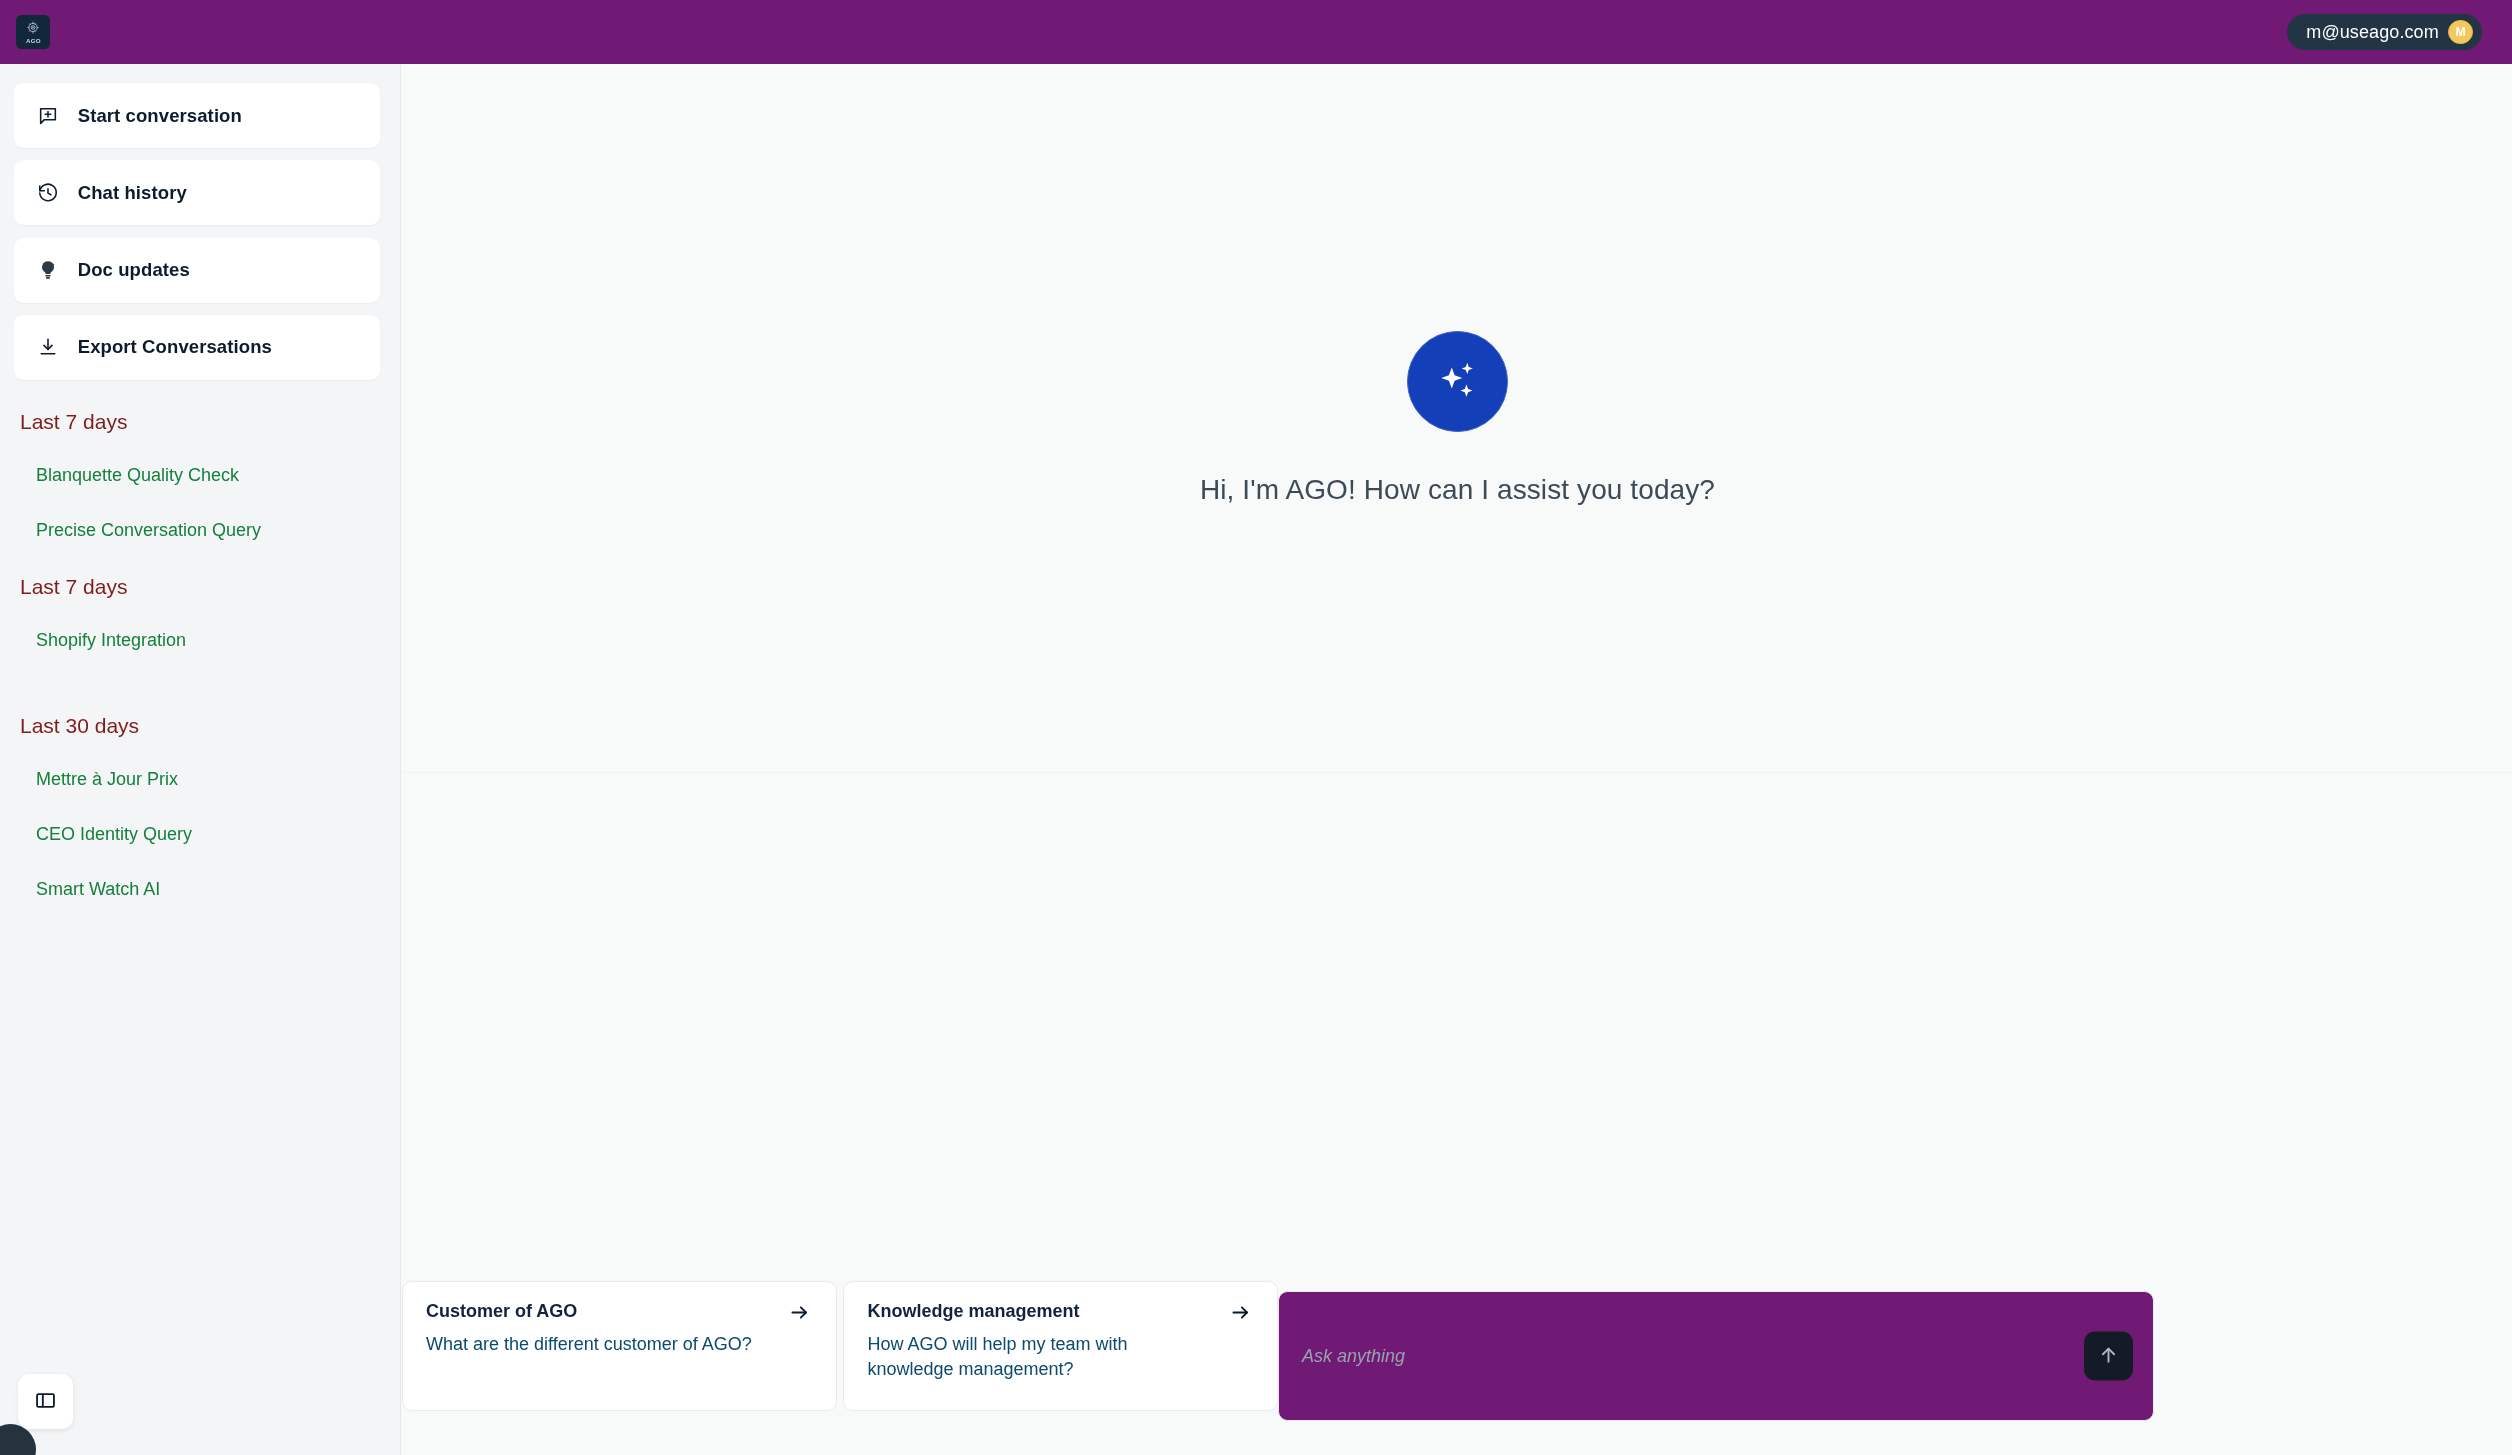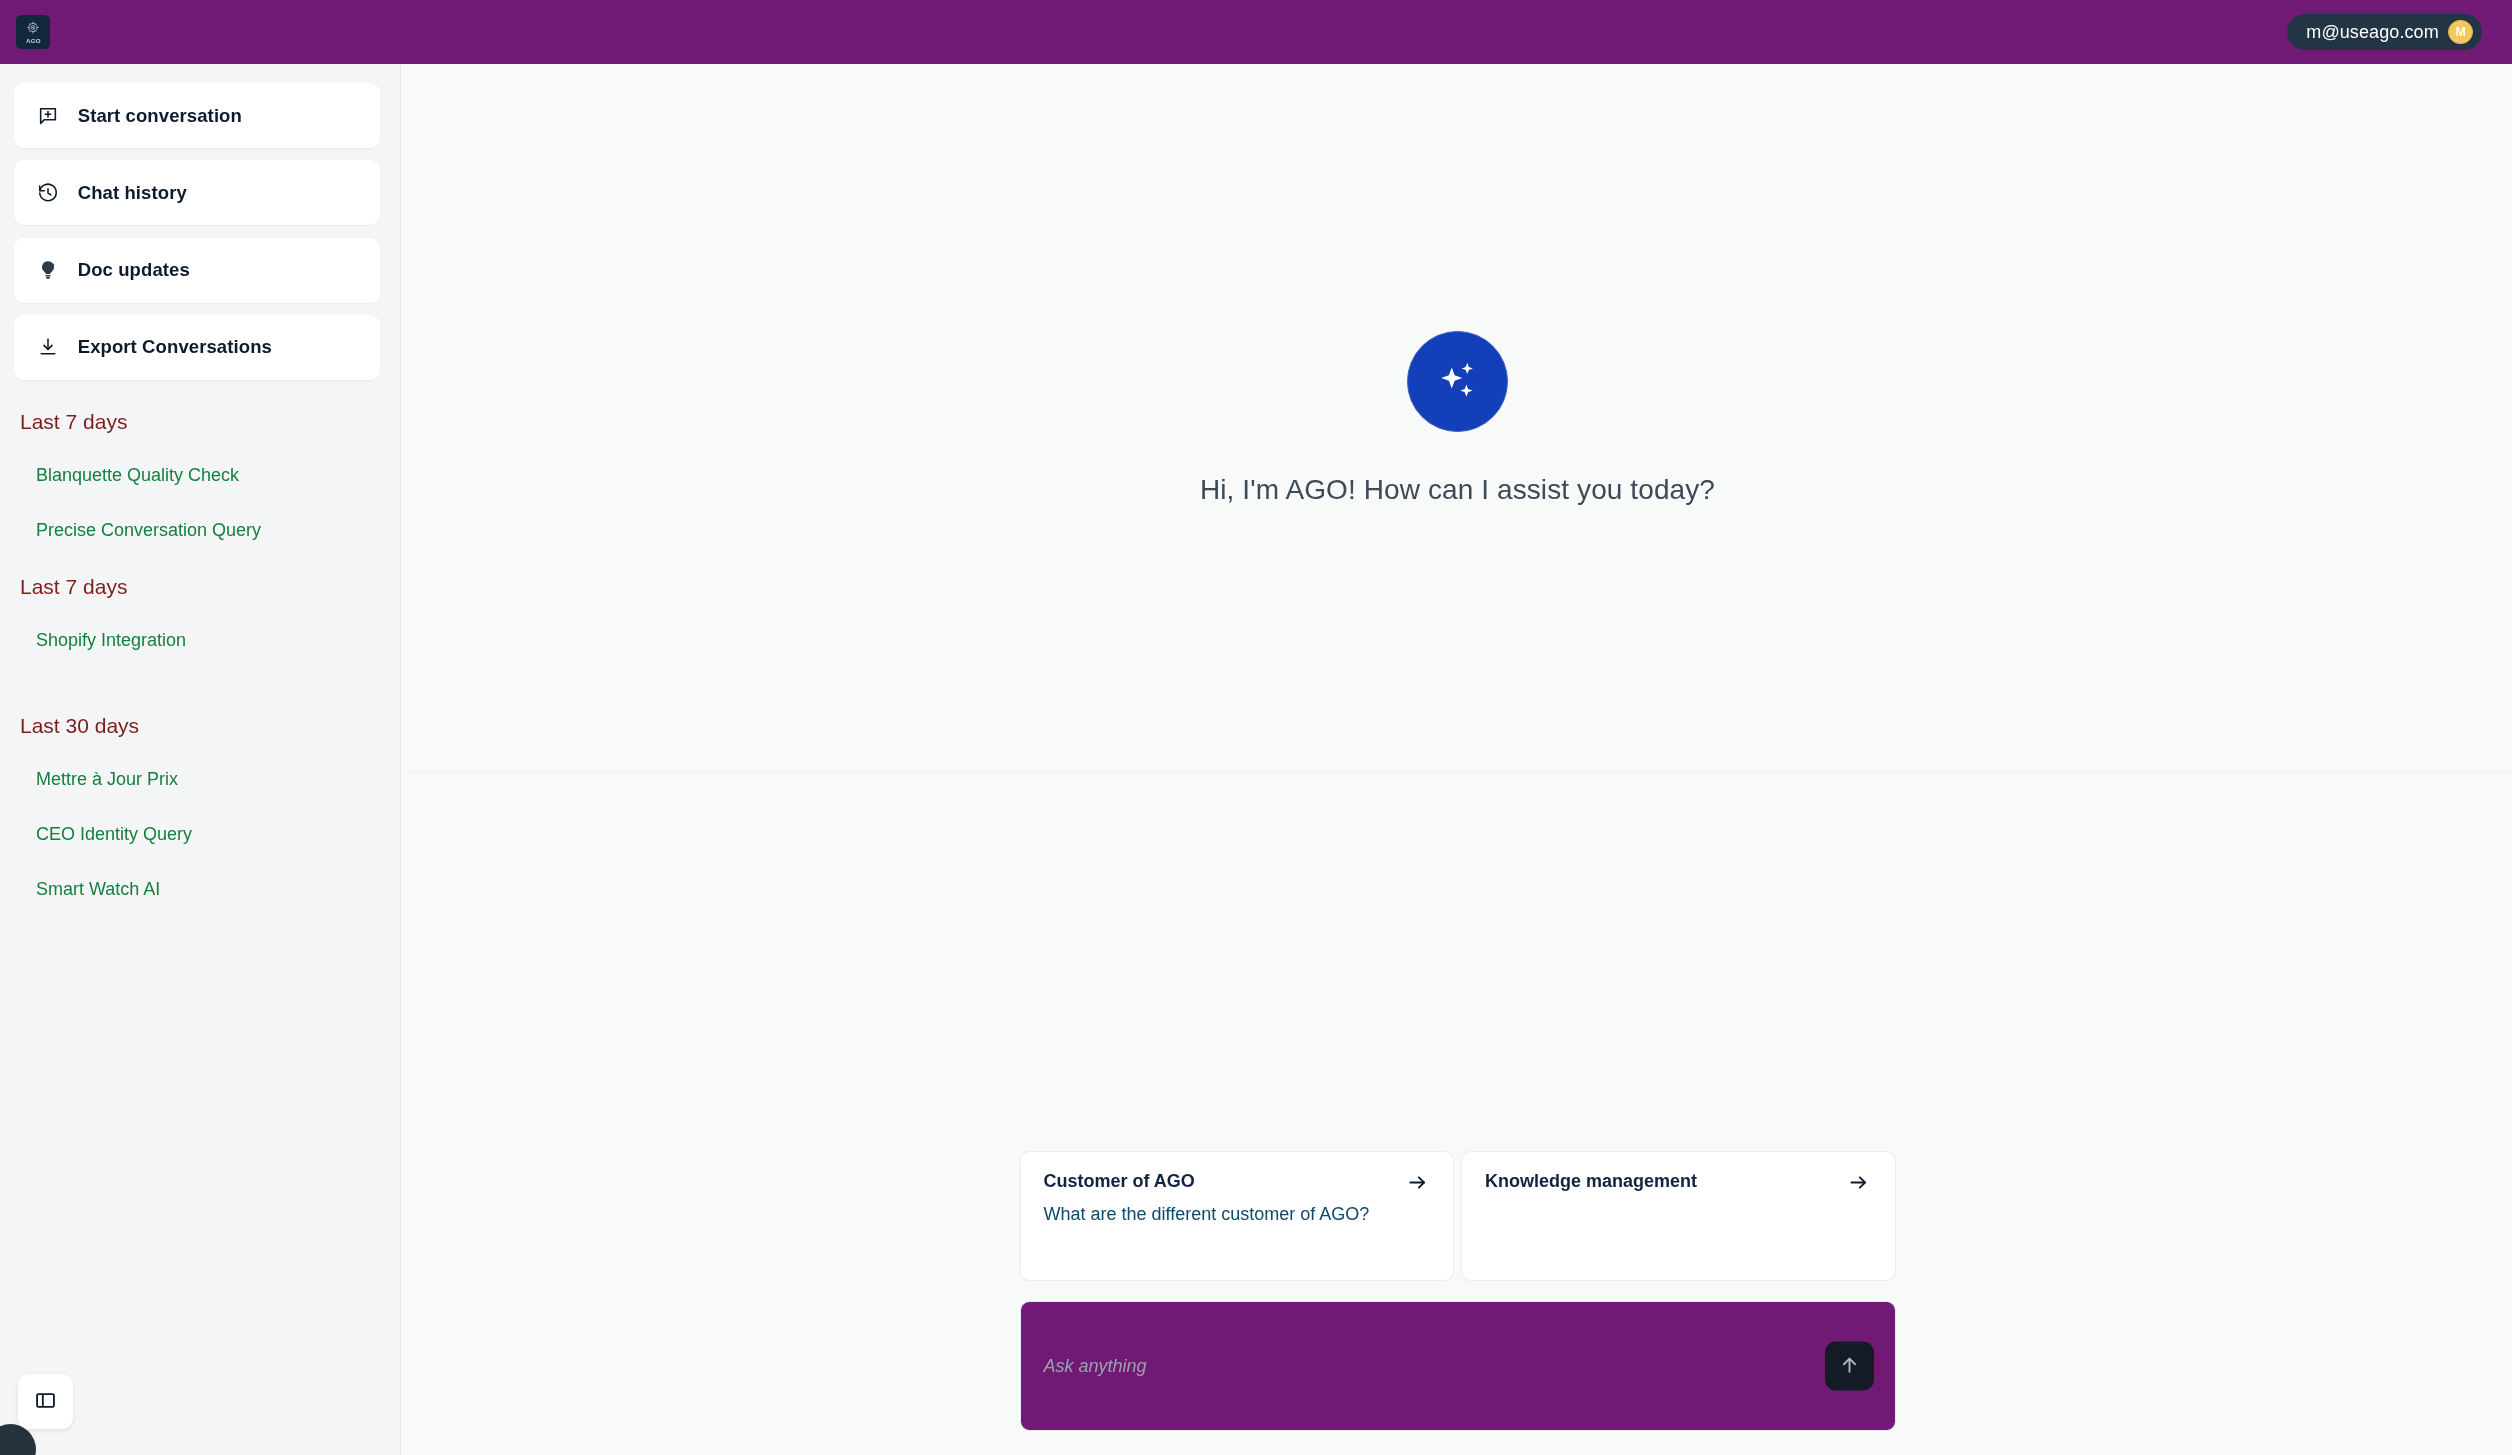--- a/index.html
+++ b/index.html
@@ -112,21 +112,21 @@
     border:1.4px solid #3f63c8;
     display:flex; align-items:center; justify-content:center;
     margin-bottom:42px;
   }
   .hero-title{
     font-size:28px; font-weight:400; color:#3d4a58; letter-spacing:0.1px;
   }
 
   .composer-wrap{
     position:absolute; left:0; bottom:0; width:100%;
-    display:flex; flex-direction:column; align-items:center;
+    display:flex; flex-direction:row; align-items:center;
     padding-bottom:24.6px;
   }
   .suggestions{
     display:flex; gap:6.8px; width:876px; margin-bottom:20.5px;
   }
   .sugg-card{
     flex:1; background:#ffffff; border:0.7px solid #e9ebed; border-radius:9.6px;
     padding:19px 23px 23px 23px; position:relative; min-height:130px; cursor:pointer;
   }
   .sugg-card .arrow{ position:absolute; top:19px; right:24.6px; }
@@ -283,20 +283,21 @@
       </div>
 
       <div class="sugg-card">
         <span class="arrow">
           <svg width="23" height="23" viewBox="0 0 24 24" fill="none" stroke="#0d1b2f" stroke-width="1.9" stroke-linecap="round" stroke-linejoin="round">
             <path d="M4.6 12h14.2"></path>
               <path d="M13.4 6.6L18.8 12l-5.4 5.4"></path>
           </svg>
         </span>
         <div class="sugg-title">Knowledge management</div>
+        <div class="sugg-desc">How AGO will help my team with knowledge management?</div>
       </div>
 
     </div>
 
     <div class="composer">
       <span class="ph">Ask anything</span>
       <button class="send-btn">
         <span>
           <svg width="23" height="23" viewBox="0 0 24 24" fill="none" stroke="#aeb6bf" stroke-width="2" stroke-linecap="round" stroke-linejoin="round">
             <path d="M12 19V5.4"></path>

